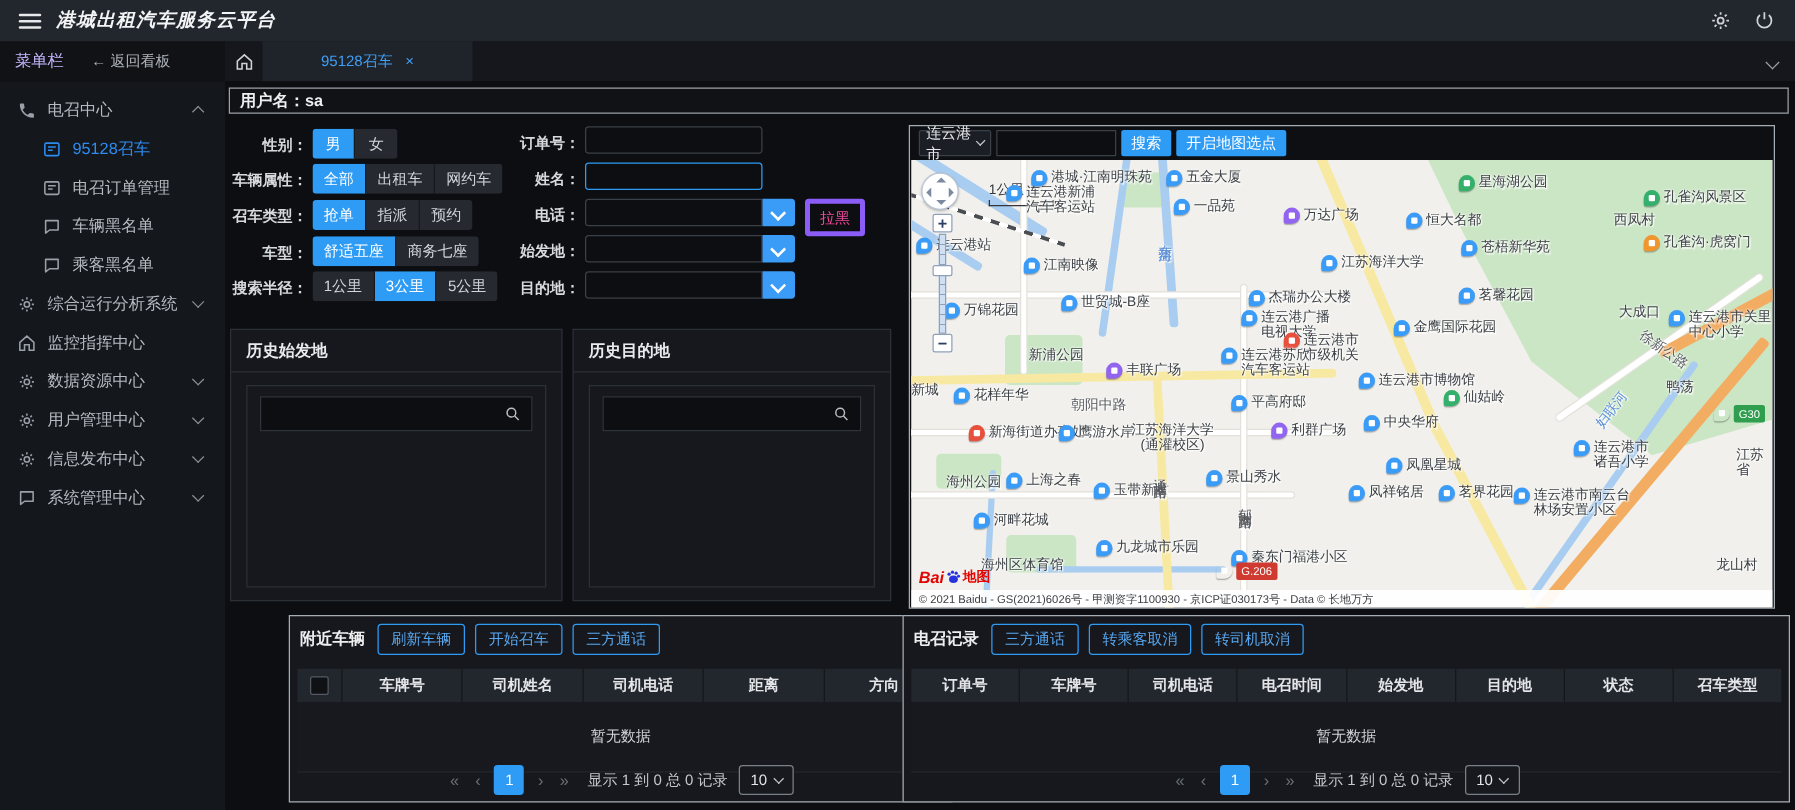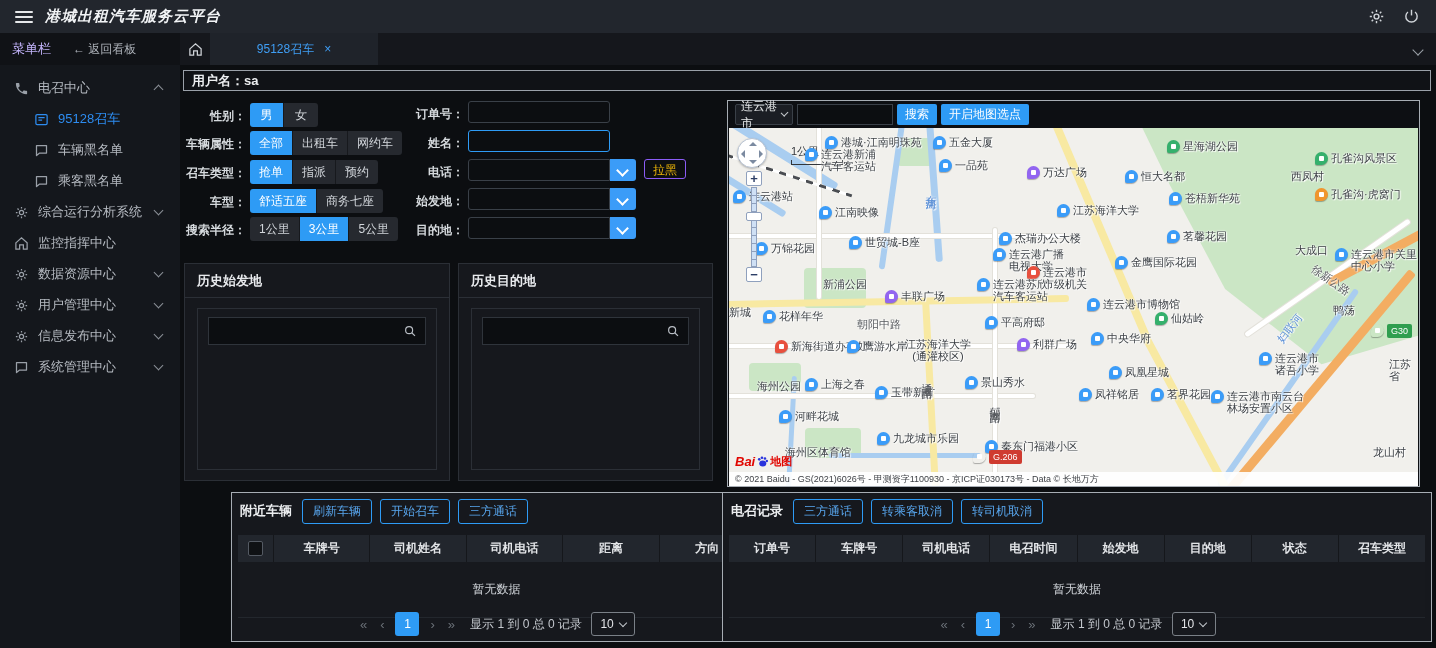--- a/index.html
+++ b/index.html
@@ -43,21 +43,21 @@
   .flabel { position:absolute; width:78px; text-align:right; color:#d6dade; font-weight:600; font-size:12px; }
   .segs { position:absolute; display:flex; border-radius:3px; overflow:hidden; }
   .seg { min-width:34px; padding:0 9px; height:24px; line-height:24px; text-align:center; background:#26292f; color:#d2d6db; font-size:12px; border-right:1px solid #17191d; cursor:pointer; }
   .seg:last-child { border-right:none; }
   .seg.sel { background:#2e9bf5; color:#fff; }
   .fld { position:absolute; height:22px; background:#0c0e11; border:1px solid #3a4048; border-radius:3px; }
   .fld input { width:100%; height:100%; background:transparent; border:none; outline:none; color:#dfe2e6; padding:0 6px; font-size:12px; }
   .fld.focus { border-color:#2e9bf5; }
   .ddbtn { position:absolute; width:26px; height:22px; background:#3b9cf8; border-radius:0 3px 3px 0; cursor:pointer; }
   .ddbtn::after { content:""; position:absolute; left:8px; top:7px; width:7px; height:7px; border-right:2px solid #fff; border-bottom:2px solid #fff; transform:rotate(45deg); }
-  .outline-btn { position:absolute; height:20px; padding:0 8px; line-height:20px; border:1px solid #8b5cf6; border-radius:3px; color:#eab308; background:transparent; font-size:12px; cursor:pointer; }
+  .outline-btn { position:absolute; height:30px; padding:0 8px; line-height:20px; border:4px solid #8b5cf6; border-radius:3px; color:#ec4899; background:transparent; font-size:12px; cursor:pointer; }
 
   
   .hpanel { position:absolute; top:263px; height:218px; background:#16181d; border:1px solid #2b2f36; }
   .hpanel .ptitle { height:34px; line-height:34px; padding-left:12px; font-weight:700; color:#e8eaed; font-size:13px; border-bottom:1px solid #2b2f36; }
   .hpanel .inner { position:absolute; left:12px; right:12px; top:44px; bottom:10px; border:1px solid #2b2f36; }
   .searchbox { position:absolute; left:10px; right:10px; top:8px; height:28px; background:#0c0e11; border:1px solid #2f343b; display:flex; align-items:center; }
   .searchbox input { flex:1; background:transparent; border:none; outline:none; color:#dfe2e6; padding:0 8px; font-size:12px; }
   .mag { width:14px; height:14px; margin-right:8px; color:#b9bec5; cursor:pointer; }
 
   
@@ -191,20 +191,32 @@
 
         <svg class="i-frame" viewBox="0 0 24 24" fill="none" stroke="currentColor" stroke-width="2">
           <rect x="3" y="4" width="18" height="16" rx="2"></rect>
           <path d="M7 9h10M7 13h6"></path>
         </svg>
 
       </span>
       <span>95128召车</span>
 
     </div>
+    <div class="side-item lvl2 ic-frame">
+      <span class="sic">
+
+        <svg class="i-frame" viewBox="0 0 24 24" fill="none" stroke="currentColor" stroke-width="2">
+          <rect x="3" y="4" width="18" height="16" rx="2"></rect>
+          <path d="M7 9h10M7 13h6"></path>
+        </svg>
+
+      </span>
+      <span>电召订单管理</span>
+
+    </div>
     <div class="side-item lvl2 ic-chat">
       <span class="sic">
 
         <svg class="i-chat" viewBox="0 0 24 24" fill="none" stroke="currentColor" stroke-width="2">
           <path d="M4 4h16v12H9l-5 4z" stroke-linejoin="round"></path>
         </svg>
 
       </span>
       <span>车辆黑名单</span>
 

